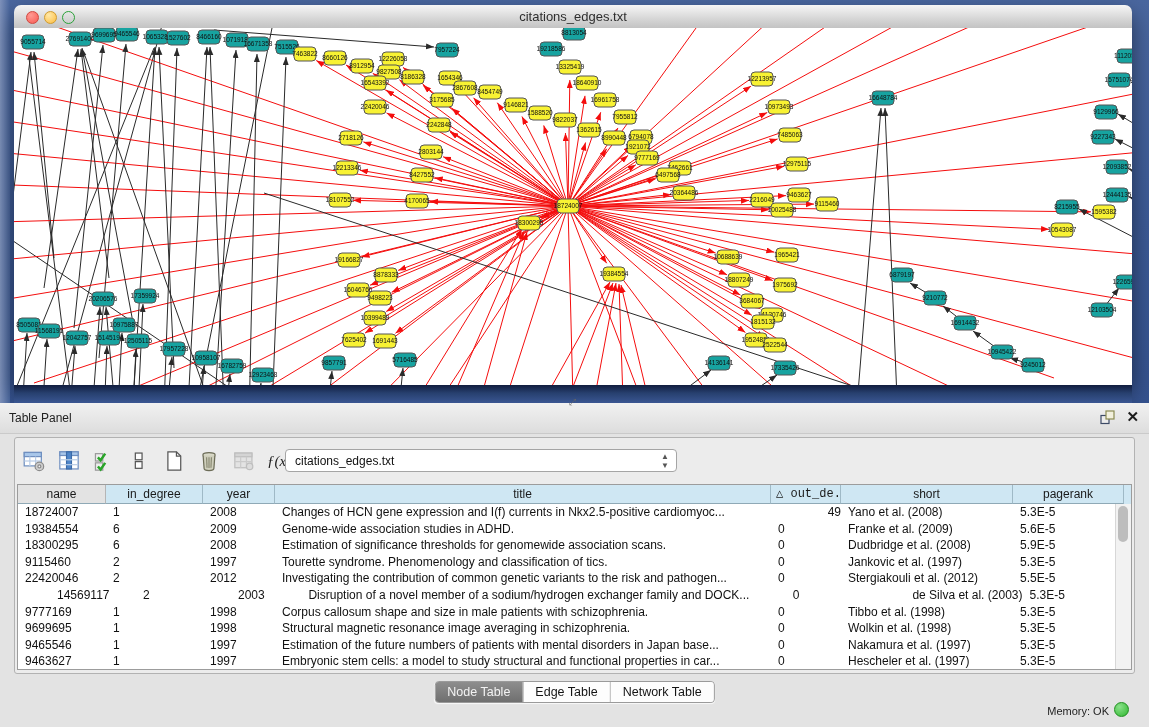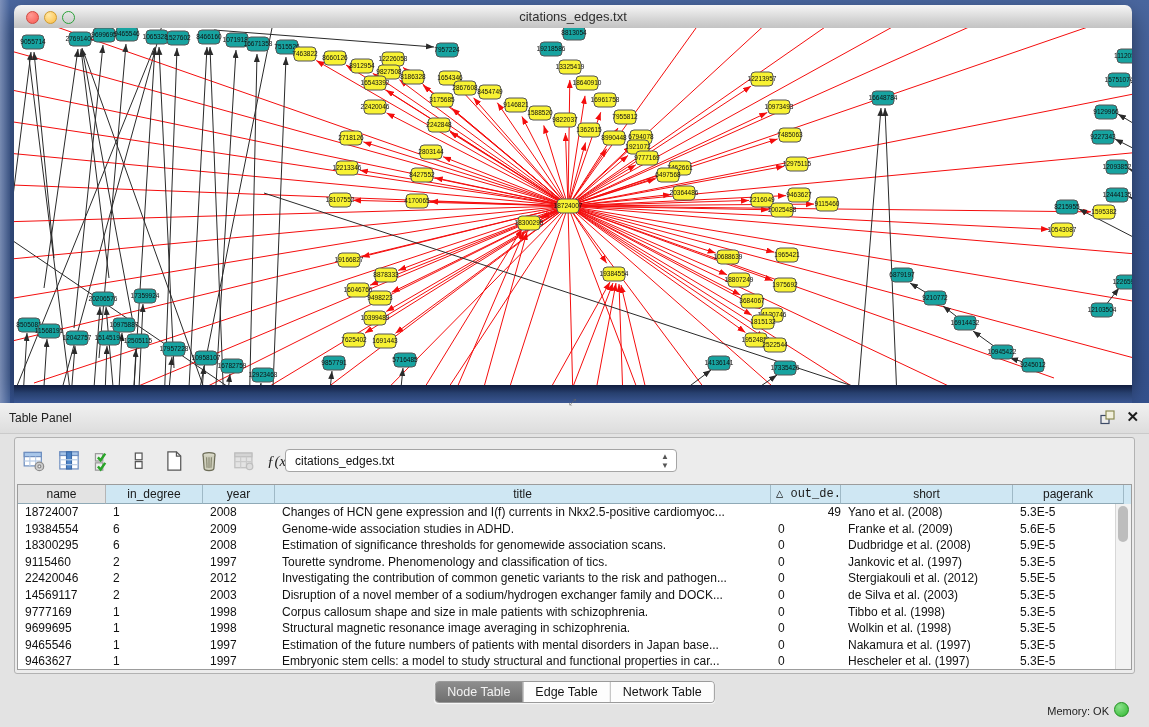--- a/index.html
+++ b/index.html
@@ -811,26 +811,26 @@
           <div class="trow">
             <div class="tcell" style="width: 88px;">22420046</div>
             <div class="tcell" style="width: 97px;">2</div>
             <div class="tcell" style="width: 72px;">2012</div>
             <div class="tcell" style="width: 496px;">Investigating the contribution of common genetic variants to the risk and pathogen...</div>
             <div class="tcell" style="width: 70px;">0</div>
             <div class="tcell" style="width: 172px;">Stergiakouli et al. (2012)</div>
             <div class="tcell" style="width: 111px;">5.5E-5</div>
           </div>
           <div class="trow">
-            <div class="tcell" style="width: 88px;">14569117</div>
+            <div class="tcell" style="width: 88px; margin-left: 32px;">14569117</div>
             <div class="tcell" style="width: 97px;">2</div>
             <div class="tcell" style="width: 72px;">2003</div>
             <div class="tcell" style="width: 496px;">Disruption of a novel member of a sodium/hydrogen exchanger family and DOCK...</div>
             <div class="tcell" style="width: 70px;">0</div>
-            <div class="tcell" style="width: 172px;">de Silva et al. (2003)</div>
+            <div class="tcell" style="width: 172px; text-align: right;">de Silva et al. (2003)</div>
             <div class="tcell" style="width: 111px;">5.3E-5</div>
           </div>
           <div class="trow">
             <div class="tcell" style="width: 88px;">9777169</div>
             <div class="tcell" style="width: 97px;">1</div>
             <div class="tcell" style="width: 72px;">1998</div>
             <div class="tcell" style="width: 496px;">Corpus callosum shape and size in male patients with schizophrenia.</div>
             <div class="tcell" style="width: 70px;">0</div>
             <div class="tcell" style="width: 172px;">Tibbo et al. (1998)</div>
             <div class="tcell" style="width: 111px;">5.3E-5</div>

